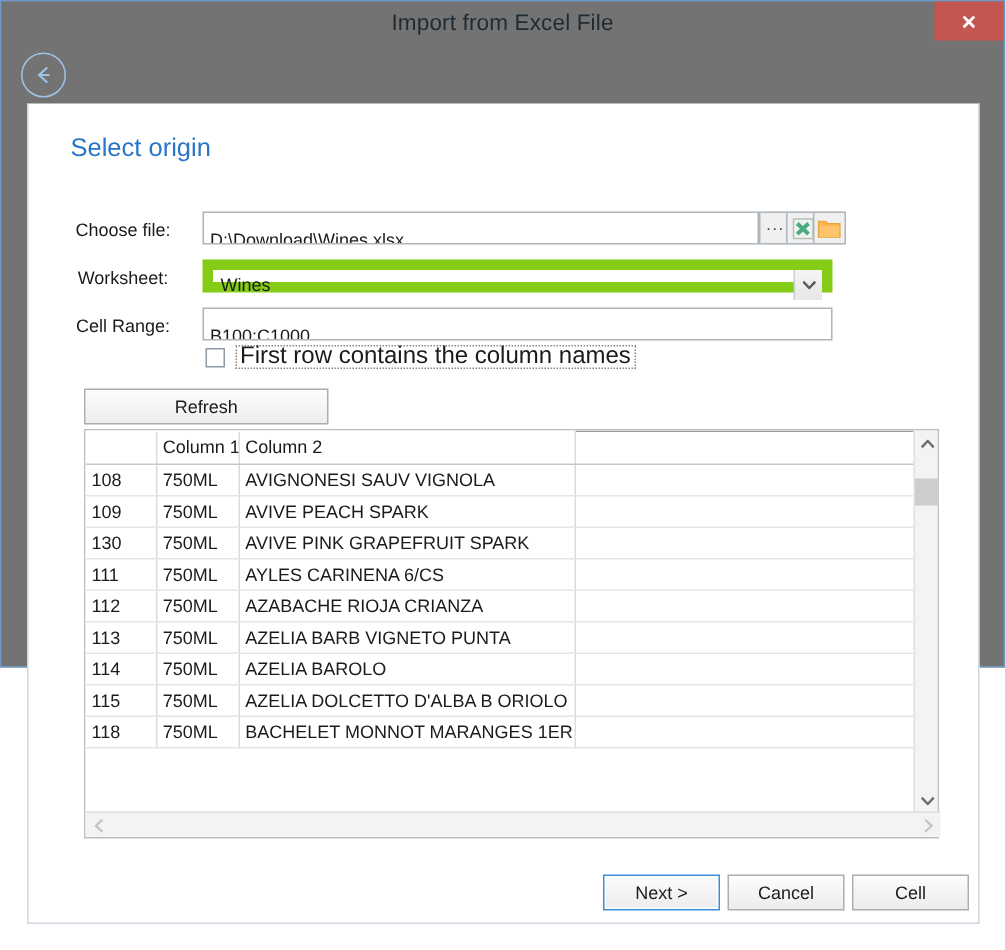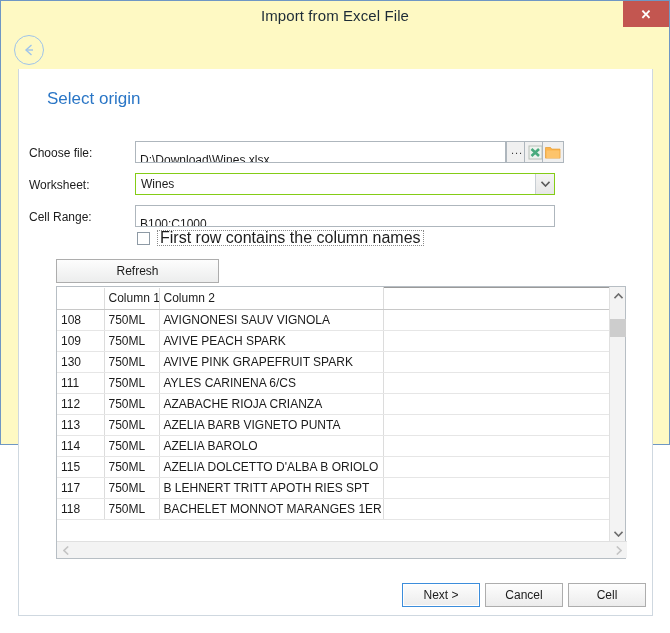--- a/index.html
+++ b/index.html
@@ -9,21 +9,21 @@
     overflow: hidden;
     font-family: "Liberation Sans", sans-serif;
     -webkit-font-smoothing: antialiased;
   }
 
   
   .window {
     position: absolute;
     left: 0; top: 0;
     width: 670px; height: 445px;
-    background: #fef9c3;
+    background: #737373;
     border: 1px solid #6f97c4;
   }
 
   .titlebar {
     position: absolute;
     left: 0; top: 0;
     width: 668px; height: 68px;
   }
   .title-text {
     position: absolute;
@@ -73,21 +73,21 @@
     left: 28px; top: 20px;
     font-size: 17px;
     color: #2a76c6;
   }
 
   
   .flabel {
     position: absolute;
     font-size: 12px;
     color: #1b1b1b;
-    text-align: left;
+    text-align: center;
   }
   .lbl-file  { left: 10px; top: 77px; width: 106px; }
   .lbl-sheet { left: 10px; top: 109px; width: 106px; }
   .lbl-range { left: 10px; top: 141px; width: 106px; }
 
   .tbox {
     position: absolute;
     height: 22px;
     background: #ffffff;
     border: 1px solid #aeb6bd;
@@ -98,21 +98,21 @@
     font-family: "Liberation Sans", sans-serif;
   }
   .tbox-file  { left: 116px; top: 72px; width: 371px; }
   .tbox-range { left: 116px; top: 136px; width: 420px; }
 
   .combo {
     position: absolute;
     left: 116px; top: 104px;
     width: 420px; height: 22px;
     background: #ffffff;
-    border: 1px solid #84cc16;
+    border: 7px solid #84cc16;
   }
   .combo-val {
     position: absolute;
     left: 5px; top: 3px;
     font-size: 12px; color: #1b1b1b;
   }
   .combo-arrow {
     position: absolute;
     right: 0; top: 0;
     width: 19px; height: 20px;
@@ -376,26 +376,20 @@
               <tr>
                 <td class="c0">114</td>
                 <td class="c1">750ML</td>
                 <td class="c2">AZELIA BAROLO</td>
                 <td class="c3"></td>
               </tr>
               <tr>
                 <td class="c0">115</td>
                 <td class="c1">750ML</td>
                 <td class="c2">AZELIA DOLCETTO D'ALBA B ORIOLO</td>
-                <td class="c3"></td>
-              </tr>
-              <tr>
-                <td class="c0">117</td>
-                <td class="c1">750ML</td>
-                <td class="c2">B LEHNERT TRITT APOTH RIES SPT</td>
                 <td class="c3"></td>
               </tr>
               <tr>
                 <td class="c0">118</td>
                 <td class="c1">750ML</td>
                 <td class="c2">BACHELET MONNOT MARANGES 1ER CRU RGE</td>
                 <td class="c3"></td>
               </tr>
             </tbody>
         </table>

